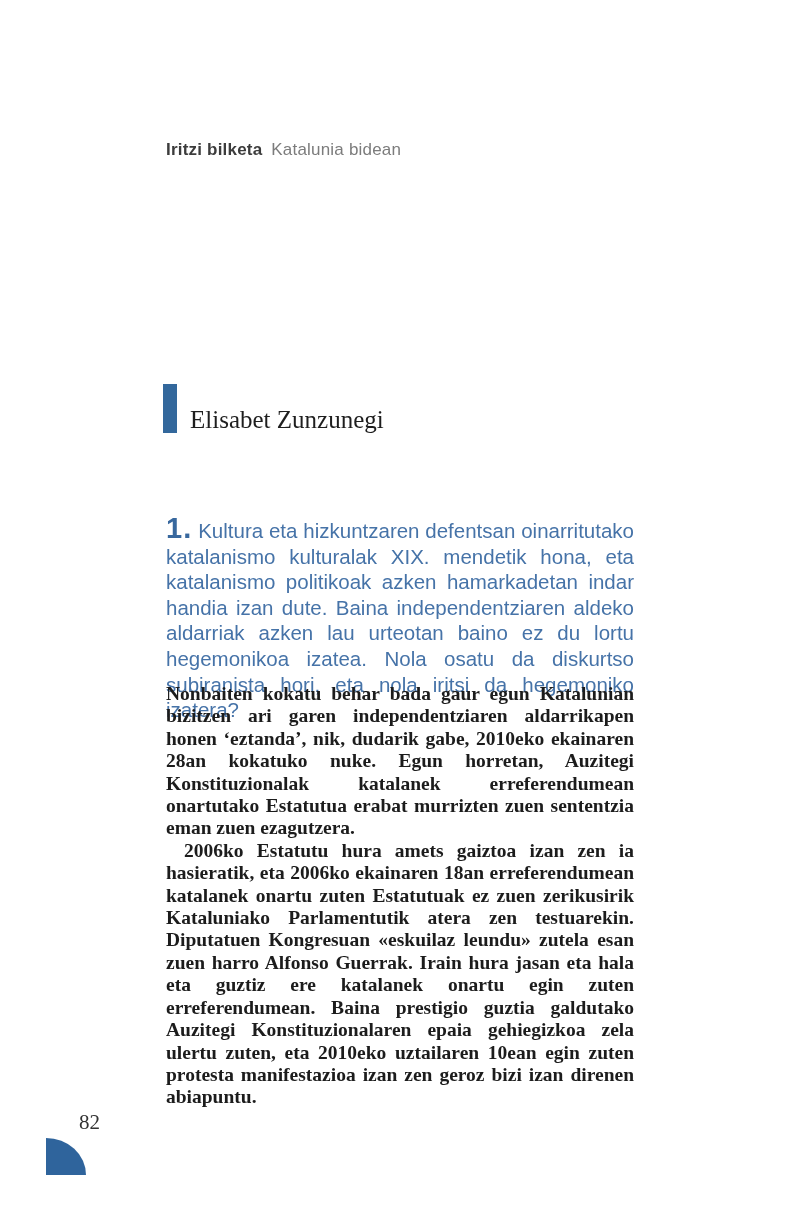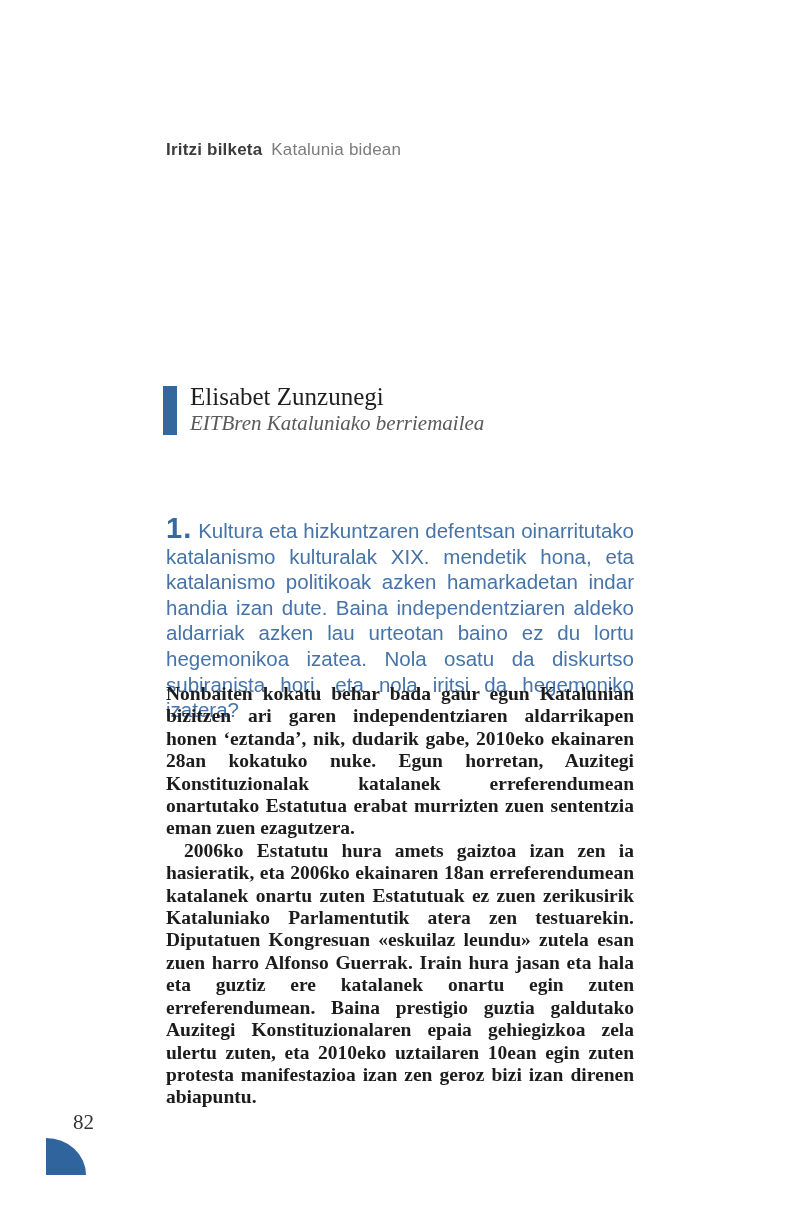--- a/index.html
+++ b/index.html
@@ -96,21 +96,21 @@
     text-align: justify;
     hyphens: auto;
     font-weight: bold;
   }
   .body-copy p { margin: 0; }
   .body-copy p.indent { text-indent: 18px; }
 
   
   .pagenum {
     position: absolute;
-    left: 73px;
+    left: 79px;
     top: 1110px;
     font-family: "Liberation Serif", serif;
     font-size: 21px;
     color: #333333;
   }
   .corner {
     position: absolute;
     left: 46px;
     top: 1138px;
     width: 40px;
@@ -126,21 +126,20 @@
 
   <div class="header">
     <span class="hdr-bold">Iritzi bilketa</span>
     <span class="hdr-light">Katalunia bidean</span>
   </div>
 
   <div class="author">
     <div class="author-bar"></div>
     <div class="author-text">
       <div class="author-name">Elisabet Zunzunegi</div>
-      <div class="author-affil">EITBren Kataluniako berriemailea</div>
     </div>
   </div>
 
   <div class="question">
     <span class="qnum">1.</span><span>Kultura eta hizkuntzaren defentsan oinarritutako katalanismo kulturalak XIX. mendetik hona, eta katalanismo politikoak azken hamarkadetan indar handia izan dute. Baina independentziaren aldeko aldarriak azken lau urteotan baino ez du lortu hegemonikoa izatea. Nola osatu da diskurtso subiranista hori, eta nola iritsi da hegemoniko izatera?</span>
   </div>
 
   <div class="body-copy">
     <p>Nonbaiten kokatu behar bada gaur egun Katalunian bizitzen ari garen independentziaren aldarrikapen honen ‘eztanda’, nik, dudarik gabe, 2010eko ekainaren 28an kokatuko nuke. Egun horretan, Auzitegi Konstituzionalak katalanek erreferendumean onartutako Estatutua erabat murrizten zuen sententzia eman zuen ezagutzera.</p>
     <p class="indent">2006ko Estatutu hura amets gaiztoa izan zen ia hasieratik, eta 2006ko ekainaren 18an erreferendumean katalanek onartu zuten Estatutuak ez zuen zerikusirik Kataluniako Parlamentutik atera zen testuarekin. Diputatuen Kongresuan «eskuilaz leundu» zutela esan zuen harro Alfonso Guerrak. Irain hura jasan eta hala eta guztiz ere katalanek onartu egin zuten erreferendumean. Baina prestigio guztia galdutako Auzitegi Konstituzionalaren epaia gehiegizkoa zela ulertu zuten, eta 2010eko uztailaren 10ean egin zuten protesta manifestazioa izan zen geroz bizi izan direnen abiapuntu.</p>

